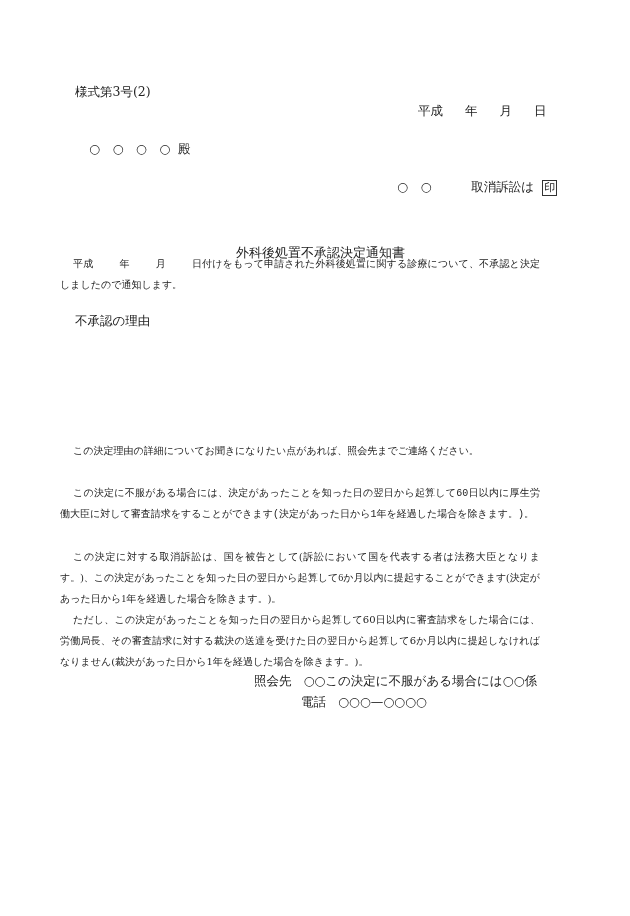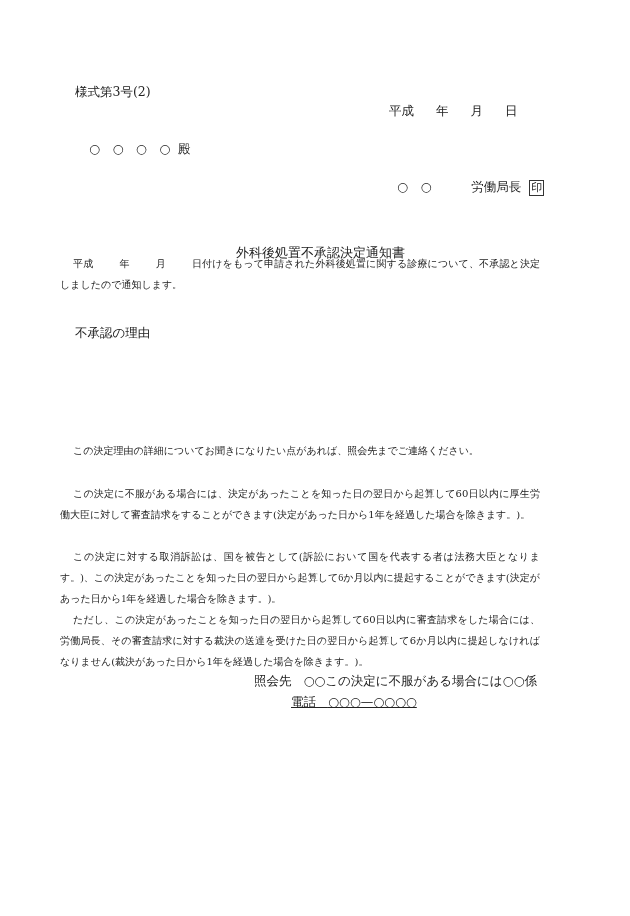--- a/index.html
+++ b/index.html
@@ -10,46 +10,46 @@
   .date span { display:inline-block; }
   .stamp { display:inline-block; border:1px solid #333; padding:0 1px; font-size:11px; line-height:14px; margin-left:8px; }
 </style>
 </head>
 <body>
 
 <div>
 
   <div class="abs" style="left:75px;top:84px;text-align:center;">様式第3号(2)</div>
 
-  <div class="abs date" style="left:389px;top:103px;">
+  <div class="abs date" style="left:418px;top:103px;">
     <span>平成</span><span style="width:22px"></span><span>年</span><span style="width:22px"></span><span>月</span><span style="width:22px"></span><span>日</span>
   </div>
 
   <div class="abs" style="left:89px;top:141px;">
     <span>○　○　○　○</span>&nbsp;&nbsp;<span>殿</span>
   </div>
 
   <div class="abs" style="left:397px;top:179px;">
-    <span>○　○</span><span style="display:inline-block;width:40px"></span><span>労働局長</span><span class="stamp">印</span>
+    <span>○　○</span><span style="display:inline-block;width:40px"></span><span>取消訴訟は</span><span class="stamp">印</span>
   </div>
 
   <div class="abs" style="left:236px;top:217px;font-size:13px;margin-top:27px;">外科後処置不承認決定通知書</div>
 
   <div class="para" style="top:253px;text-indent:13px;">
     <span>平成</span><span style="display:inline-block;width:26px"></span><span>年</span><span style="display:inline-block;width:26px"></span><span>月</span><span style="display:inline-block;width:26px"></span><span>日付けをもって申請された外科後処置に関する診療について、不承認と決定しましたので通知します。</span>
   </div>
 
-  <div class="abs" style="left:75px;top:325px;text-align:right;">不承認の理由</div>
+  <div class="abs" style="left:75px;top:313px;text-align:right;">不承認の理由</div>
 
   <div class="para" style="top:440px;text-indent:13px;font-family:Liberation Serif, serif;">この決定理由の詳細についてお聞きになりたい点があれば、照会先までご連絡ください。</div>
 
-  <div class="para" style="top:483px;text-indent:13px;">この決定に不服がある場合には、決定があったことを知った日の翌日から起算して60日以内に厚生労働大臣に対して審査請求をすることができます(決定があった日から1年を経過した場合を除きます。)。</div>
+  <div class="para" style="top:483px;text-indent:13px;font-family:Liberation Mono, monospace;">この決定に不服がある場合には、決定があったことを知った日の翌日から起算して60日以内に厚生労働大臣に対して審査請求をすることができます(決定があった日から1年を経過した場合を除きます。)。</div>
   <div class="para" style="top:546px;text-indent:13px;font-family:Liberation Serif, serif;">この決定に対する取消訴訟は、国を被告として(訴訟において国を代表する者は法務大臣となります。)、この決定があったことを知った日の翌日から起算して6か月以内に提起することができます(決定があった日から1年を経過した場合を除きます。)。</div>
   <div class="para" style="top:609px;text-indent:13px;">ただし、この決定があったことを知った日の翌日から起算して60日以内に審査請求をした場合には、労働局長、その審査請求に対する裁決の送達を受けた日の翌日から起算して6か月以内に提起しなければなりません(裁決があった日から1年を経過した場合を除きます。)。</div>
 
   <div class="abs" style="left:254px;top:673px;">
     <span>照会先</span>&nbsp;&nbsp;&nbsp;<span>○○この決定に不服がある場合には○○係</span>
   </div>
-  <div class="abs" style="left:291px;top:694px;text-decoration:underline;">
+  <div class="abs" style="left:301px;top:694px;">
     <span>電話</span>&nbsp;&nbsp;&nbsp;<span>○○○—○○○○</span>
   </div>
 
 </div>
 
 </body></html>

